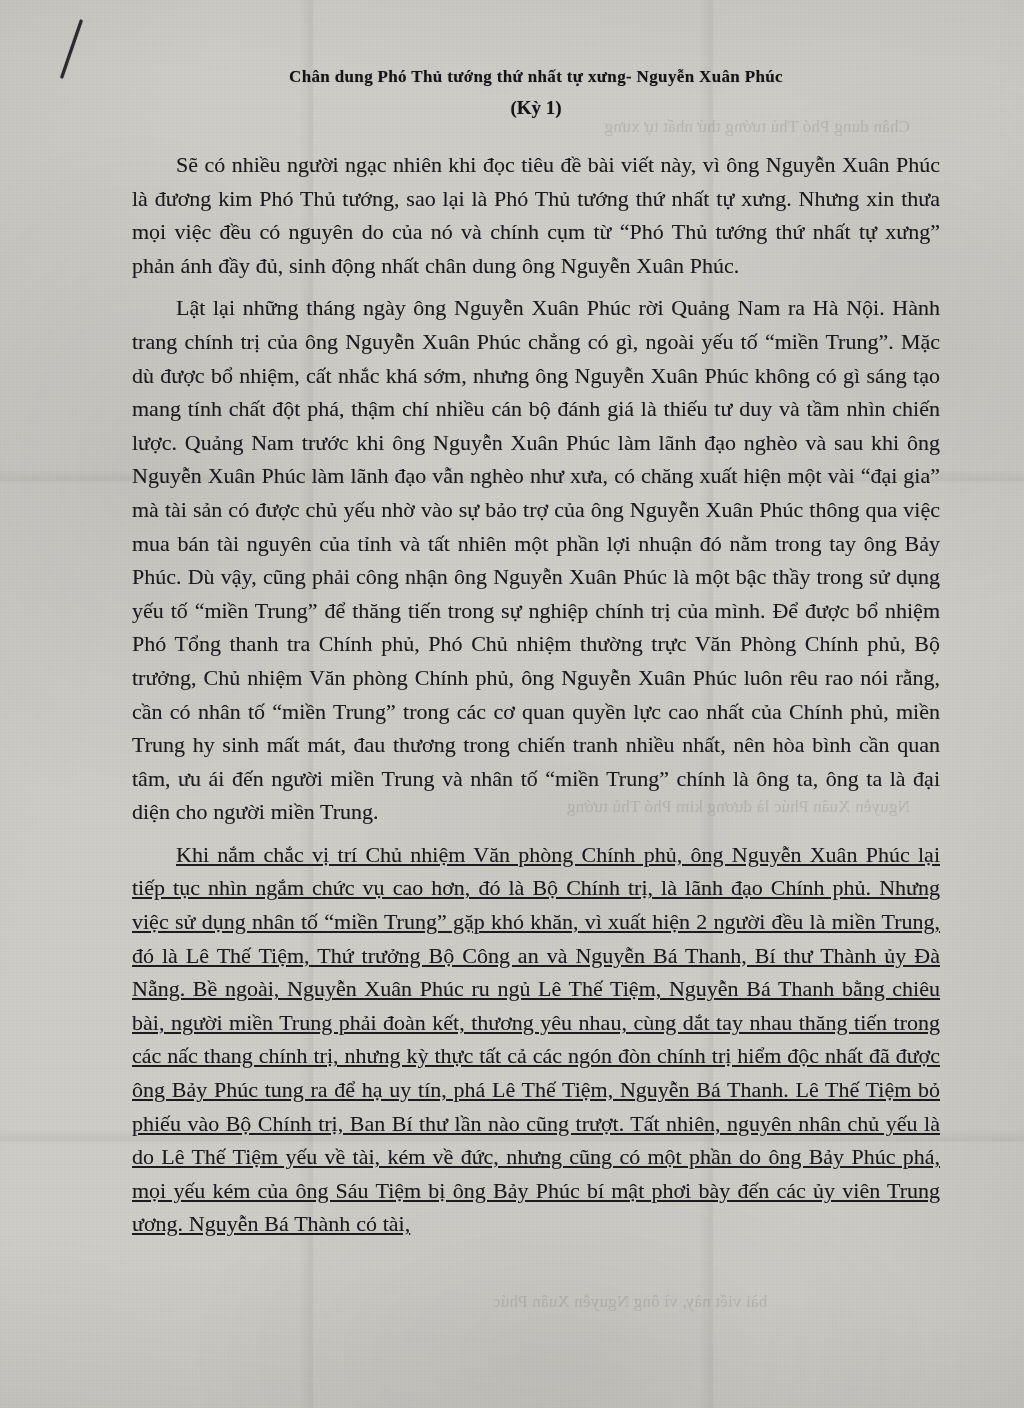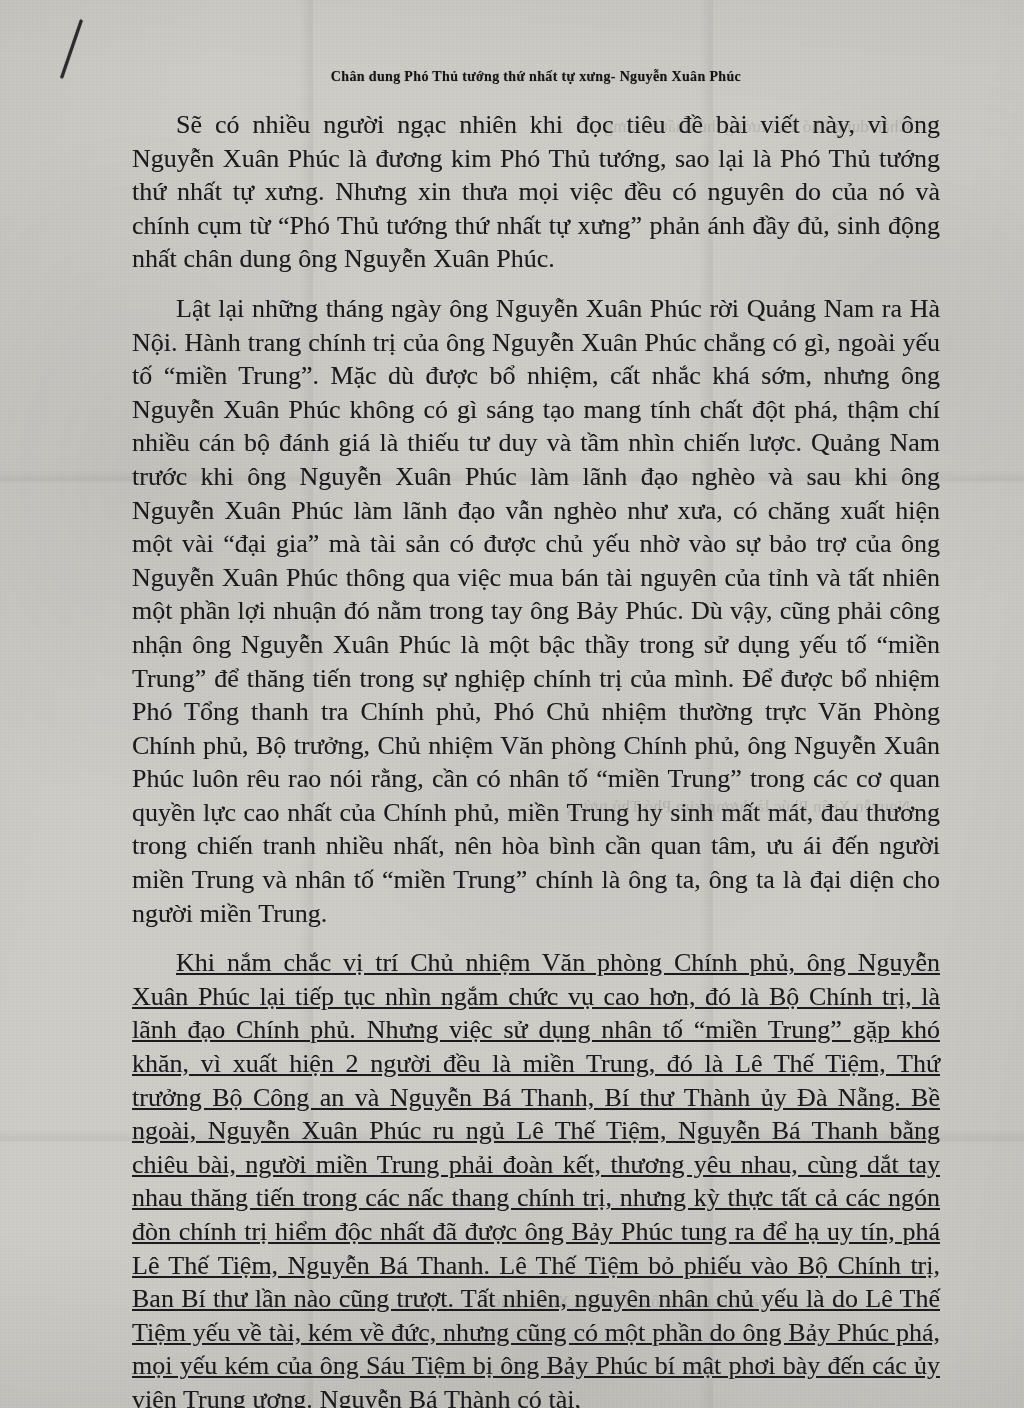--- a/index.html
+++ b/index.html
@@ -96,39 +96,39 @@
   .ghost-3 { left: 420px; top: 1285px; transform: scaleX(-1) ; width: 420px; text-align:center; }
 
   .content {
     position: absolute;
     left: 0; right: 0; top: 0;
     padding: 62px 84px 0 132px;
   }
   .doc-title {
     text-align: center;
     font-weight: bold;
-    font-size: 14px;
+    font-size: 17px;
     letter-spacing: .35px;
     line-height: 30px;
     margin: 0 0 2px 0;
     color: #141417;
     text-shadow: 0 0 1px rgba(0,0,0,.35);
   }
   .doc-subtitle {
     text-align: center;
     font-weight: bold;
     font-size: 19px;
     line-height: 28px;
     margin: 0 0 26px 0;
     color: #141417;
     text-shadow: 0 0 1px rgba(0,0,0,.3);
   }
   p.body-par {
-    margin: 16px 0 2px 0;
-    font-size: 26px;
+    margin: 9px 0 2px 0;
+    font-size: 22px;
     line-height: 33.6px;
     text-align: justify;
     text-indent: 44px;
     color: #1b1b1f;
     text-shadow: 0 0 .6px rgba(0,0,0,.28);
     word-spacing: .3px;
   }
   p.body-par:last-child { margin-bottom: 0; text-decoration: underline; }
 </style>
 </head>
@@ -149,20 +149,21 @@
   <div class="ghost ghost-1">Chân dung Phó Thủ tướng thứ nhất tự xưng</div>
   <div class="ghost ghost-2">Nguyễn Xuân Phúc là đương kim Phó Thủ tướng</div>
   <div class="ghost ghost-3">bài viết này, vì ông Nguyễn Xuân Phúc</div>
 
   <div class="pen-mark">
     <div class="stroke"></div>
   </div>
 
   <div class="content">
     <h1 class="doc-title">Chân dung Phó Thủ tướng thứ nhất tự xưng- Nguyễn Xuân Phúc</h1>
+    <div class="doc-subtitle">(Kỳ 1)</div>
 
     <p class="body-par">Sẽ có nhiều người ngạc nhiên khi đọc tiêu đề bài viết này, vì ông Nguyễn Xuân Phúc là đương kim Phó Thủ tướng, sao lại là Phó Thủ tướng thứ nhất tự xưng. Nhưng xin thưa mọi việc đều có nguyên do của nó và chính cụm từ “Phó Thủ tướng thứ nhất tự xưng” phản ánh đầy đủ, sinh động nhất chân dung ông Nguyễn Xuân Phúc.</p>
     <p class="body-par">Lật lại những tháng ngày ông Nguyễn Xuân Phúc rời Quảng Nam ra Hà Nội. Hành trang chính trị của ông Nguyễn Xuân Phúc chẳng có gì, ngoài yếu tố “miền Trung”. Mặc dù được bổ nhiệm, cất nhắc khá sớm, nhưng ông Nguyễn Xuân Phúc không có gì sáng tạo mang tính chất đột phá, thậm chí nhiều cán bộ đánh giá là thiếu tư duy và tầm nhìn chiến lược. Quảng Nam trước khi ông Nguyễn Xuân Phúc làm lãnh đạo nghèo và sau khi ông Nguyễn Xuân Phúc làm lãnh đạo vẫn nghèo như xưa, có chăng xuất hiện một vài “đại gia” mà tài sản có được chủ yếu nhờ vào sự bảo trợ của ông Nguyễn Xuân Phúc thông qua việc mua bán tài nguyên của tỉnh và tất nhiên một phần lợi nhuận đó nằm trong tay ông Bảy Phúc. Dù vậy, cũng phải công nhận ông Nguyễn Xuân Phúc là một bậc thầy trong sử dụng yếu tố “miền Trung” để thăng tiến trong sự nghiệp chính trị của mình. Để được bổ nhiệm Phó Tổng thanh tra Chính phủ, Phó Chủ nhiệm thường trực Văn Phòng Chính phủ, Bộ trưởng, Chủ nhiệm Văn phòng Chính phủ, ông Nguyễn Xuân Phúc luôn rêu rao nói rằng, cần có nhân tố “miền Trung” trong các cơ quan quyền lực cao nhất của Chính phủ, miền Trung hy sinh mất mát, đau thương trong chiến tranh nhiều nhất, nên hòa bình cần quan tâm, ưu ái đến người miền Trung và nhân tố “miền Trung” chính là ông ta, ông ta là đại diện cho người miền Trung.</p>
     <p class="body-par">Khi nắm chắc vị trí Chủ nhiệm Văn phòng Chính phủ, ông Nguyễn Xuân Phúc lại tiếp tục nhìn ngắm chức vụ cao hơn, đó là Bộ Chính trị, là lãnh đạo Chính phủ. Nhưng việc sử dụng nhân tố “miền Trung” gặp khó khăn, vì xuất hiện 2 người đều là miền Trung, đó là Lê Thế Tiệm, Thứ trưởng Bộ Công an và Nguyễn Bá Thanh, Bí thư Thành ủy Đà Nẵng. Bề ngoài, Nguyễn Xuân Phúc ru ngủ Lê Thế Tiệm, Nguyễn Bá Thanh bằng chiêu bài, người miền Trung phải đoàn kết, thương yêu nhau, cùng dắt tay nhau thăng tiến trong các nấc thang chính trị, nhưng kỳ thực tất cả các ngón đòn chính trị hiểm độc nhất đã được ông Bảy Phúc tung ra để hạ uy tín, phá Lê Thế Tiệm, Nguyễn Bá Thanh. Lê Thế Tiệm bỏ phiếu vào Bộ Chính trị, Ban Bí thư lần nào cũng trượt. Tất nhiên, nguyên nhân chủ yếu là do Lê Thế Tiệm yếu về tài, kém về đức, nhưng cũng có một phần do ông Bảy Phúc phá, mọi yếu kém của ông Sáu Tiệm bị ông Bảy Phúc bí mật phơi bày đến các ủy viên Trung ương. Nguyễn Bá Thành có tài,</p>
   </div>
 
   <div class="grain"></div>
 </div>
 
 </body></html>

